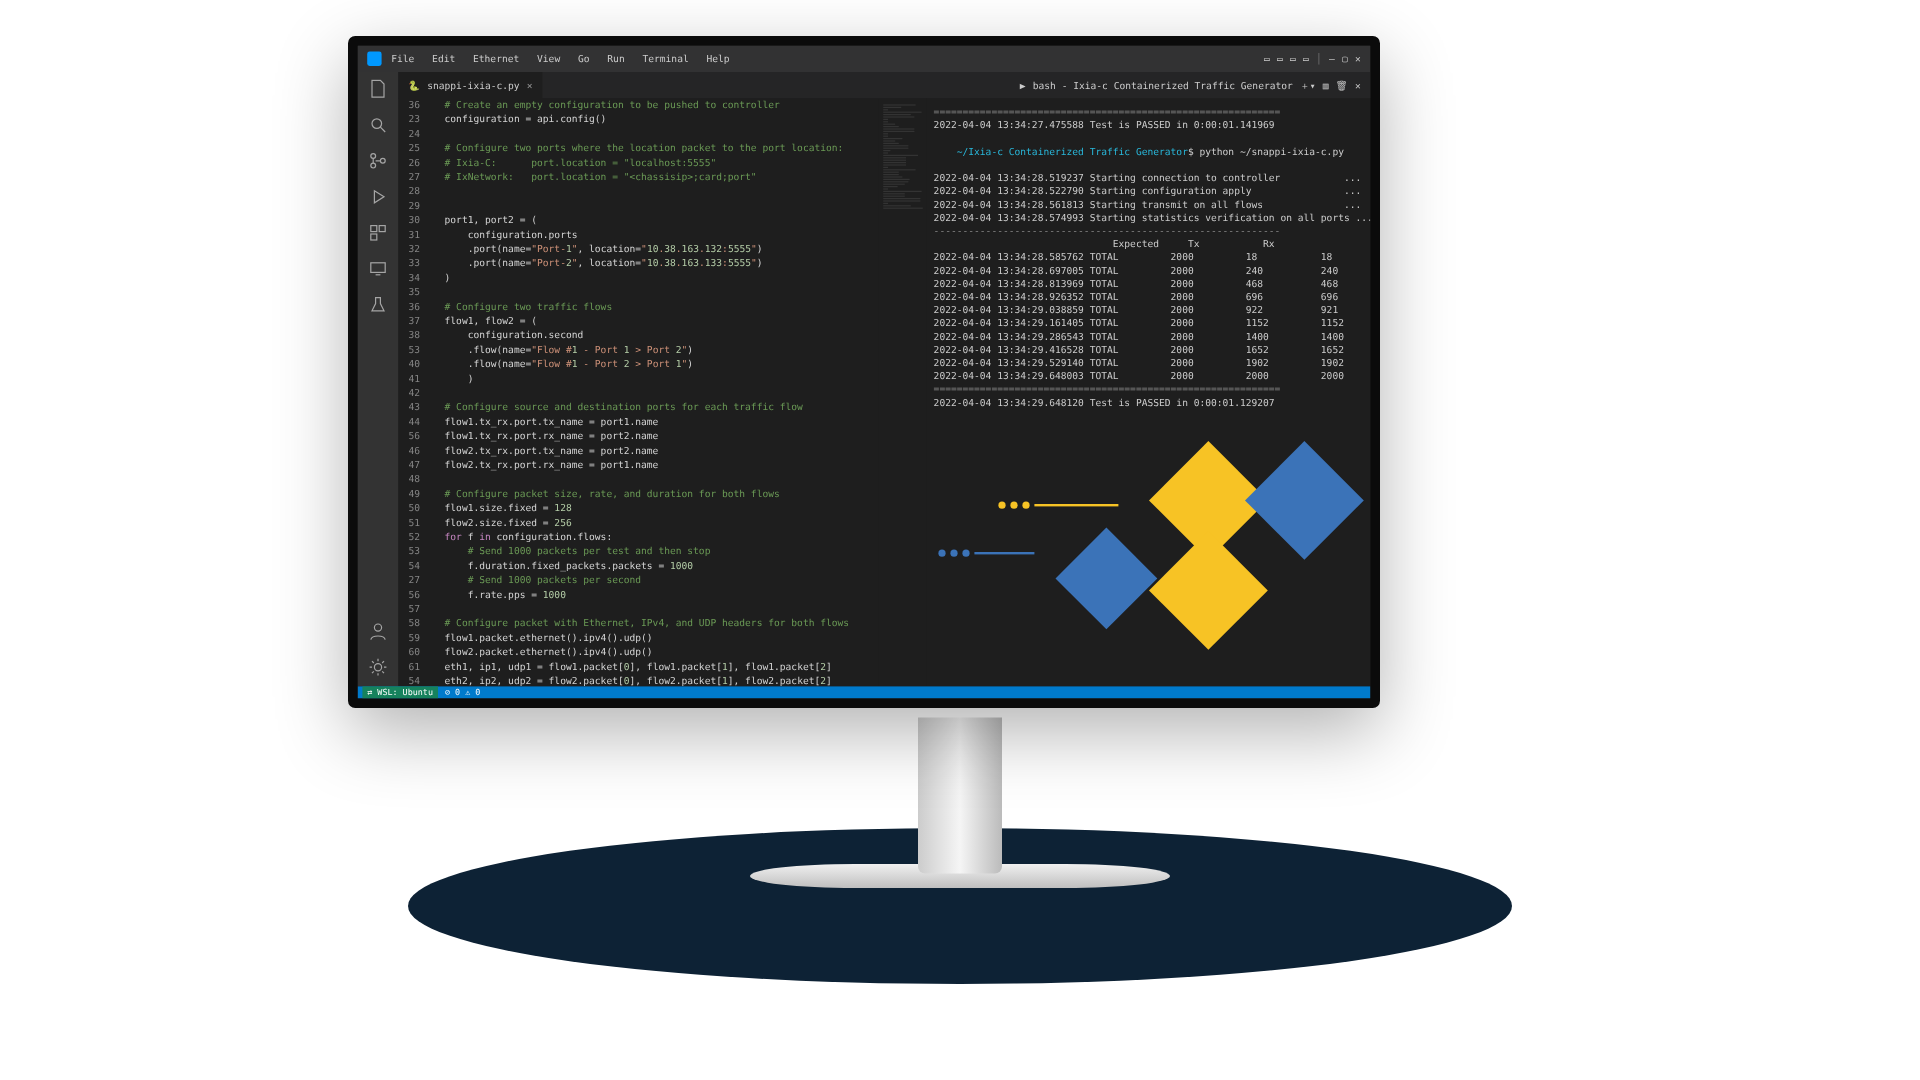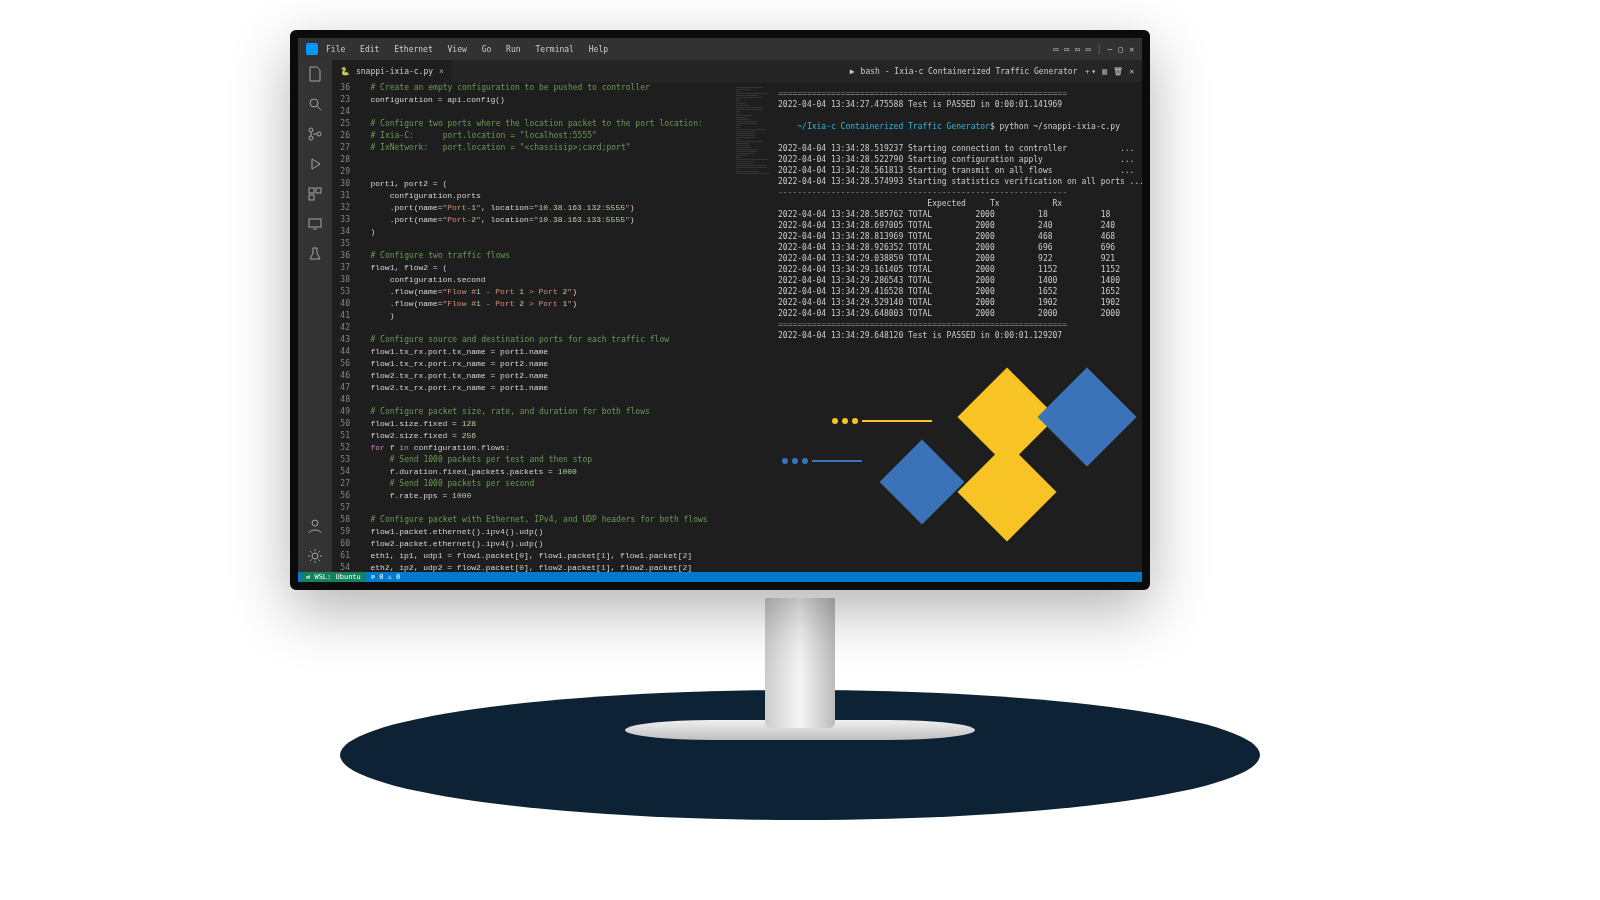--- a/index.html
+++ b/index.html
@@ -37,21 +37,21 @@
   .term-tabs { position: absolute; right: 0; top: 22px; height: 22px; display: flex; align-items: center; gap: 6px; padding-right: 8px; font-size: 8px; background: #252526; }
 
   
   .editor { position: absolute; left: 34px; top: 44px; width: 400px; bottom: 10px; background: #1e1e1e; font-family: Consolas, monospace; font-size: 8px; line-height: 12px; overflow: hidden; }
   .gutter { display: inline-block; width: 24px; text-align: right; padding-right: 6px; color: #858585; }
   .codeline { white-space: pre; }
   .c-comment { color: #6a9955; }
   .c-str { color: #ce9178; }
   .c-kw { color: #c586c0; }
   .c-num { color: #b5cea8; }
-  .c-op { color: #d4d4d4; font-family: Liberation Mono, monospace; }
+  .c-op { color: #d4d4d4; }
 
   
   .minimap { position: absolute; left: 434px; top: 44px; width: 40px; bottom: 10px; background: #1e1e1e; opacity: .7; }
   .minimap .blk { background: #3c3c3c; margin: 1px 4px; height: 1px; }
 
   
   .terminal { position: absolute; left: 474px; top: 44px; right: 0; bottom: 10px; background: #1e1e1e; font-family: Consolas, monospace; font-size: 8px; line-height: 11px; padding: 6px; overflow: hidden; white-space: pre; color: #ccc; }
   .terminal .sep { color: #888; }
   .terminal .cyan { color: #29b8db; }
 

